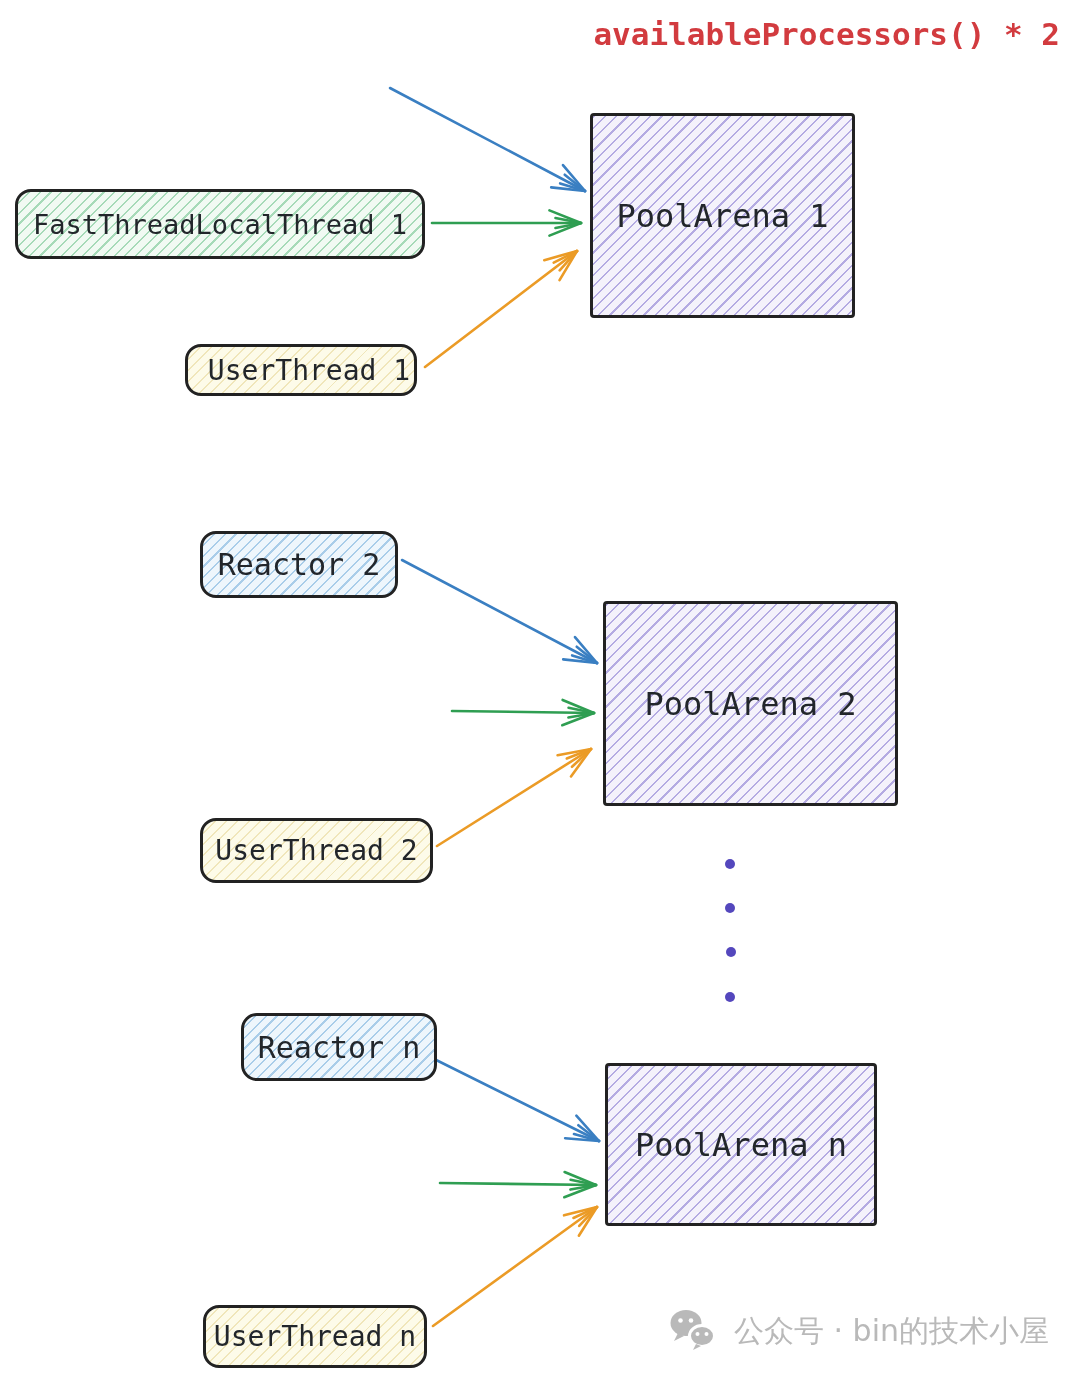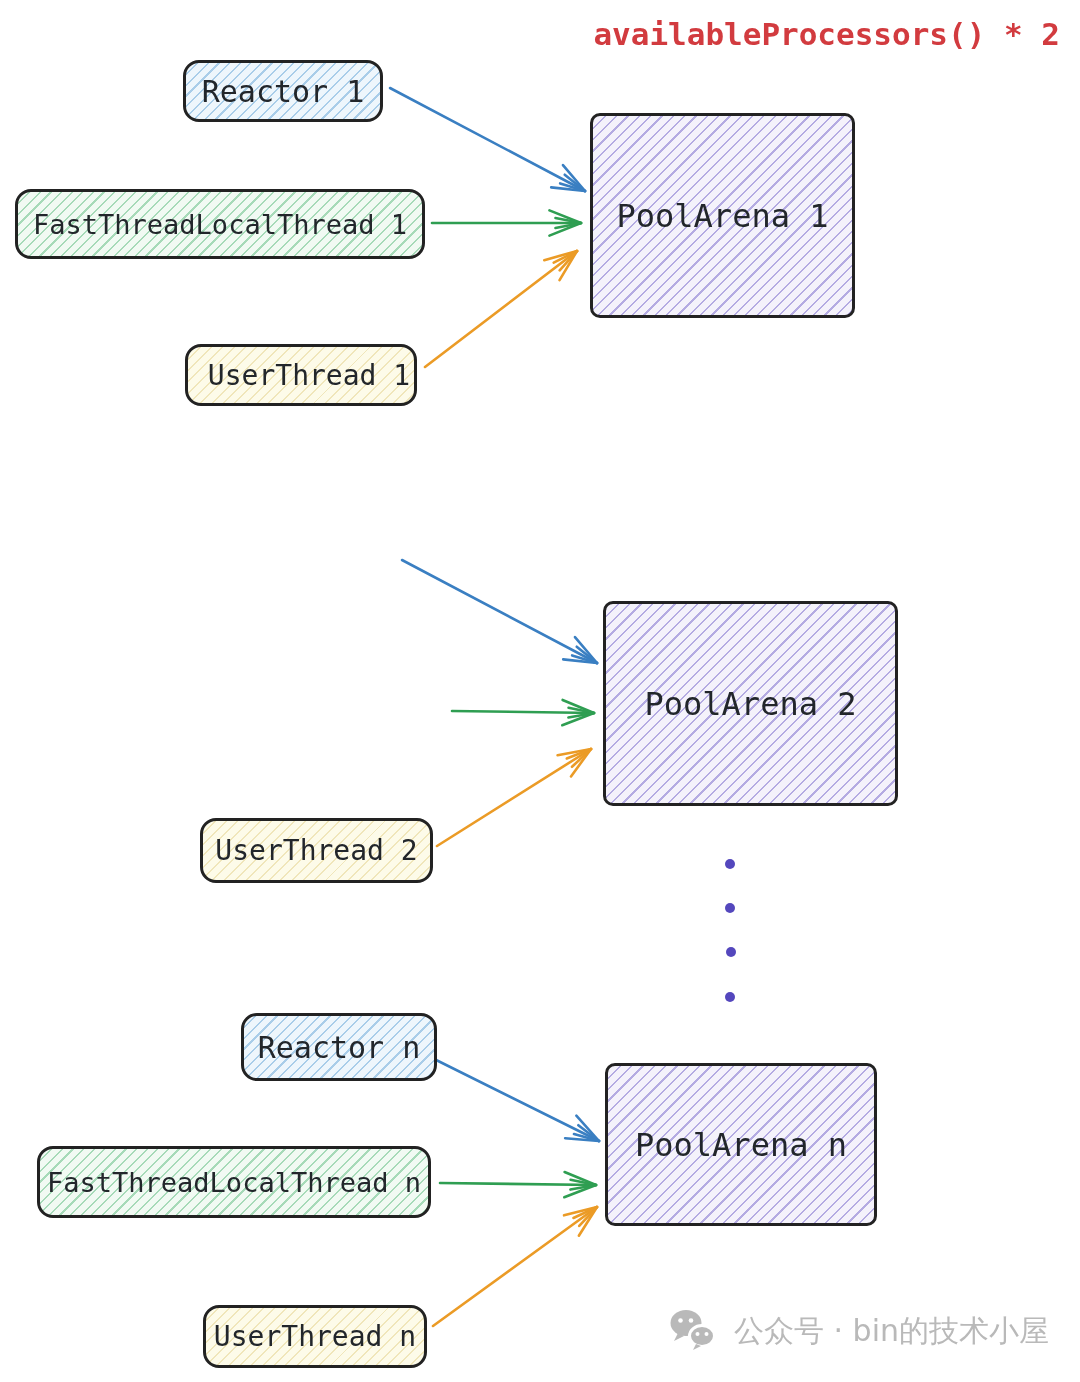--- a/index.html
+++ b/index.html
@@ -25,21 +25,21 @@
   .box {
     position:absolute;
     display:flex; align-items:center; justify-content:center;
     border:3px solid var(--box-border);
     color:var(--text-dark);
     white-space:nowrap;
     box-sizing:border-box;
   }
   .pill { border-radius:16px; }
   .arena {
-    border-radius:10px;
+    border-radius:4px;
     font-size:32px;
     background:
       repeating-linear-gradient(135deg,
         var(--pool-arena-hatch) 0px, var(--pool-arena-hatch) 1.6px,
         transparent 1.6px, transparent 8px),
       var(--pool-arena-fill);
   }
   .reactor {
     font-size:30px;
     background:
@@ -144,45 +144,42 @@
         <line x1="597" y1="1207" x2="579.2187201065753" y2="1225.96908235397" stroke="#eb9b26" stroke-width="2.6" stroke-linecap="round"></line>
       </g>
       <circle cx="730" cy="864" r="5" fill="#5447bd"></circle>
       <circle cx="730" cy="908" r="5" fill="#5447bd"></circle>
       <circle cx="731" cy="952" r="5" fill="#5447bd"></circle>
       <circle cx="730" cy="997" r="5" fill="#5447bd"></circle>
     </svg>
 
   <div class="title">availableProcessors() * 2</div>
 
-  <div class="box pill reactor" style="left:183px;top:60px;width:200px;height:62px;">
-    <span>Reactor 1</span>
-  </div>
   <div class="box pill ftlt" style="left:15px;top:189px;width:410px;height:70px;">
     <span>FastThreadLocalThread 1</span>
   </div>
-  <div class="box pill user" style="left:185px;top:344px;width:232px;height:62px;padding-left:16px;">
+  <div class="box pill user" style="left:185px;top:344px;width:232px;height:52px;padding-left:16px;">
     <span>UserThread 1</span>
   </div>
   <div class="box arena" style="left:590px;top:113px;width:265px;height:205px;">
     <span>PoolArena 1</span>
   </div>
 
+  <div class="box pill reactor" style="left:200px;top:531px;width:198px;height:67px;">
+    <span>Reactor 2</span>
+  </div>
   <div class="box pill user" style="left:200px;top:818px;width:233px;height:65px;">
     <span>UserThread 2</span>
   </div>
   <div class="box arena" style="left:603px;top:585px;width:295px;height:205px;margin-top:16px;">
     <span>PoolArena 2</span>
   </div>
 
   <div class="box pill reactor" style="left:205px;top:1013px;width:196px;height:68px;margin-left:36px;">
     <span>Reactor n</span>
-  </div>
-  <div class="box pill ftlt" style="left:37px;top:1146px;width:394px;height:72px;">
-    <span>FastThreadLocalThread n</span>
   </div>
   <div class="box pill user" style="left:203px;top:1305px;width:224px;height:63px;">
     <span>UserThread n</span>
   </div>
   <div class="box arena" style="left:605px;top:1063px;width:272px;height:163px;">
     <span>PoolArena n</span>
   </div>
 
   <div class="watermark">
     <svg width="52" height="46" viewBox="0 0 52 46">

